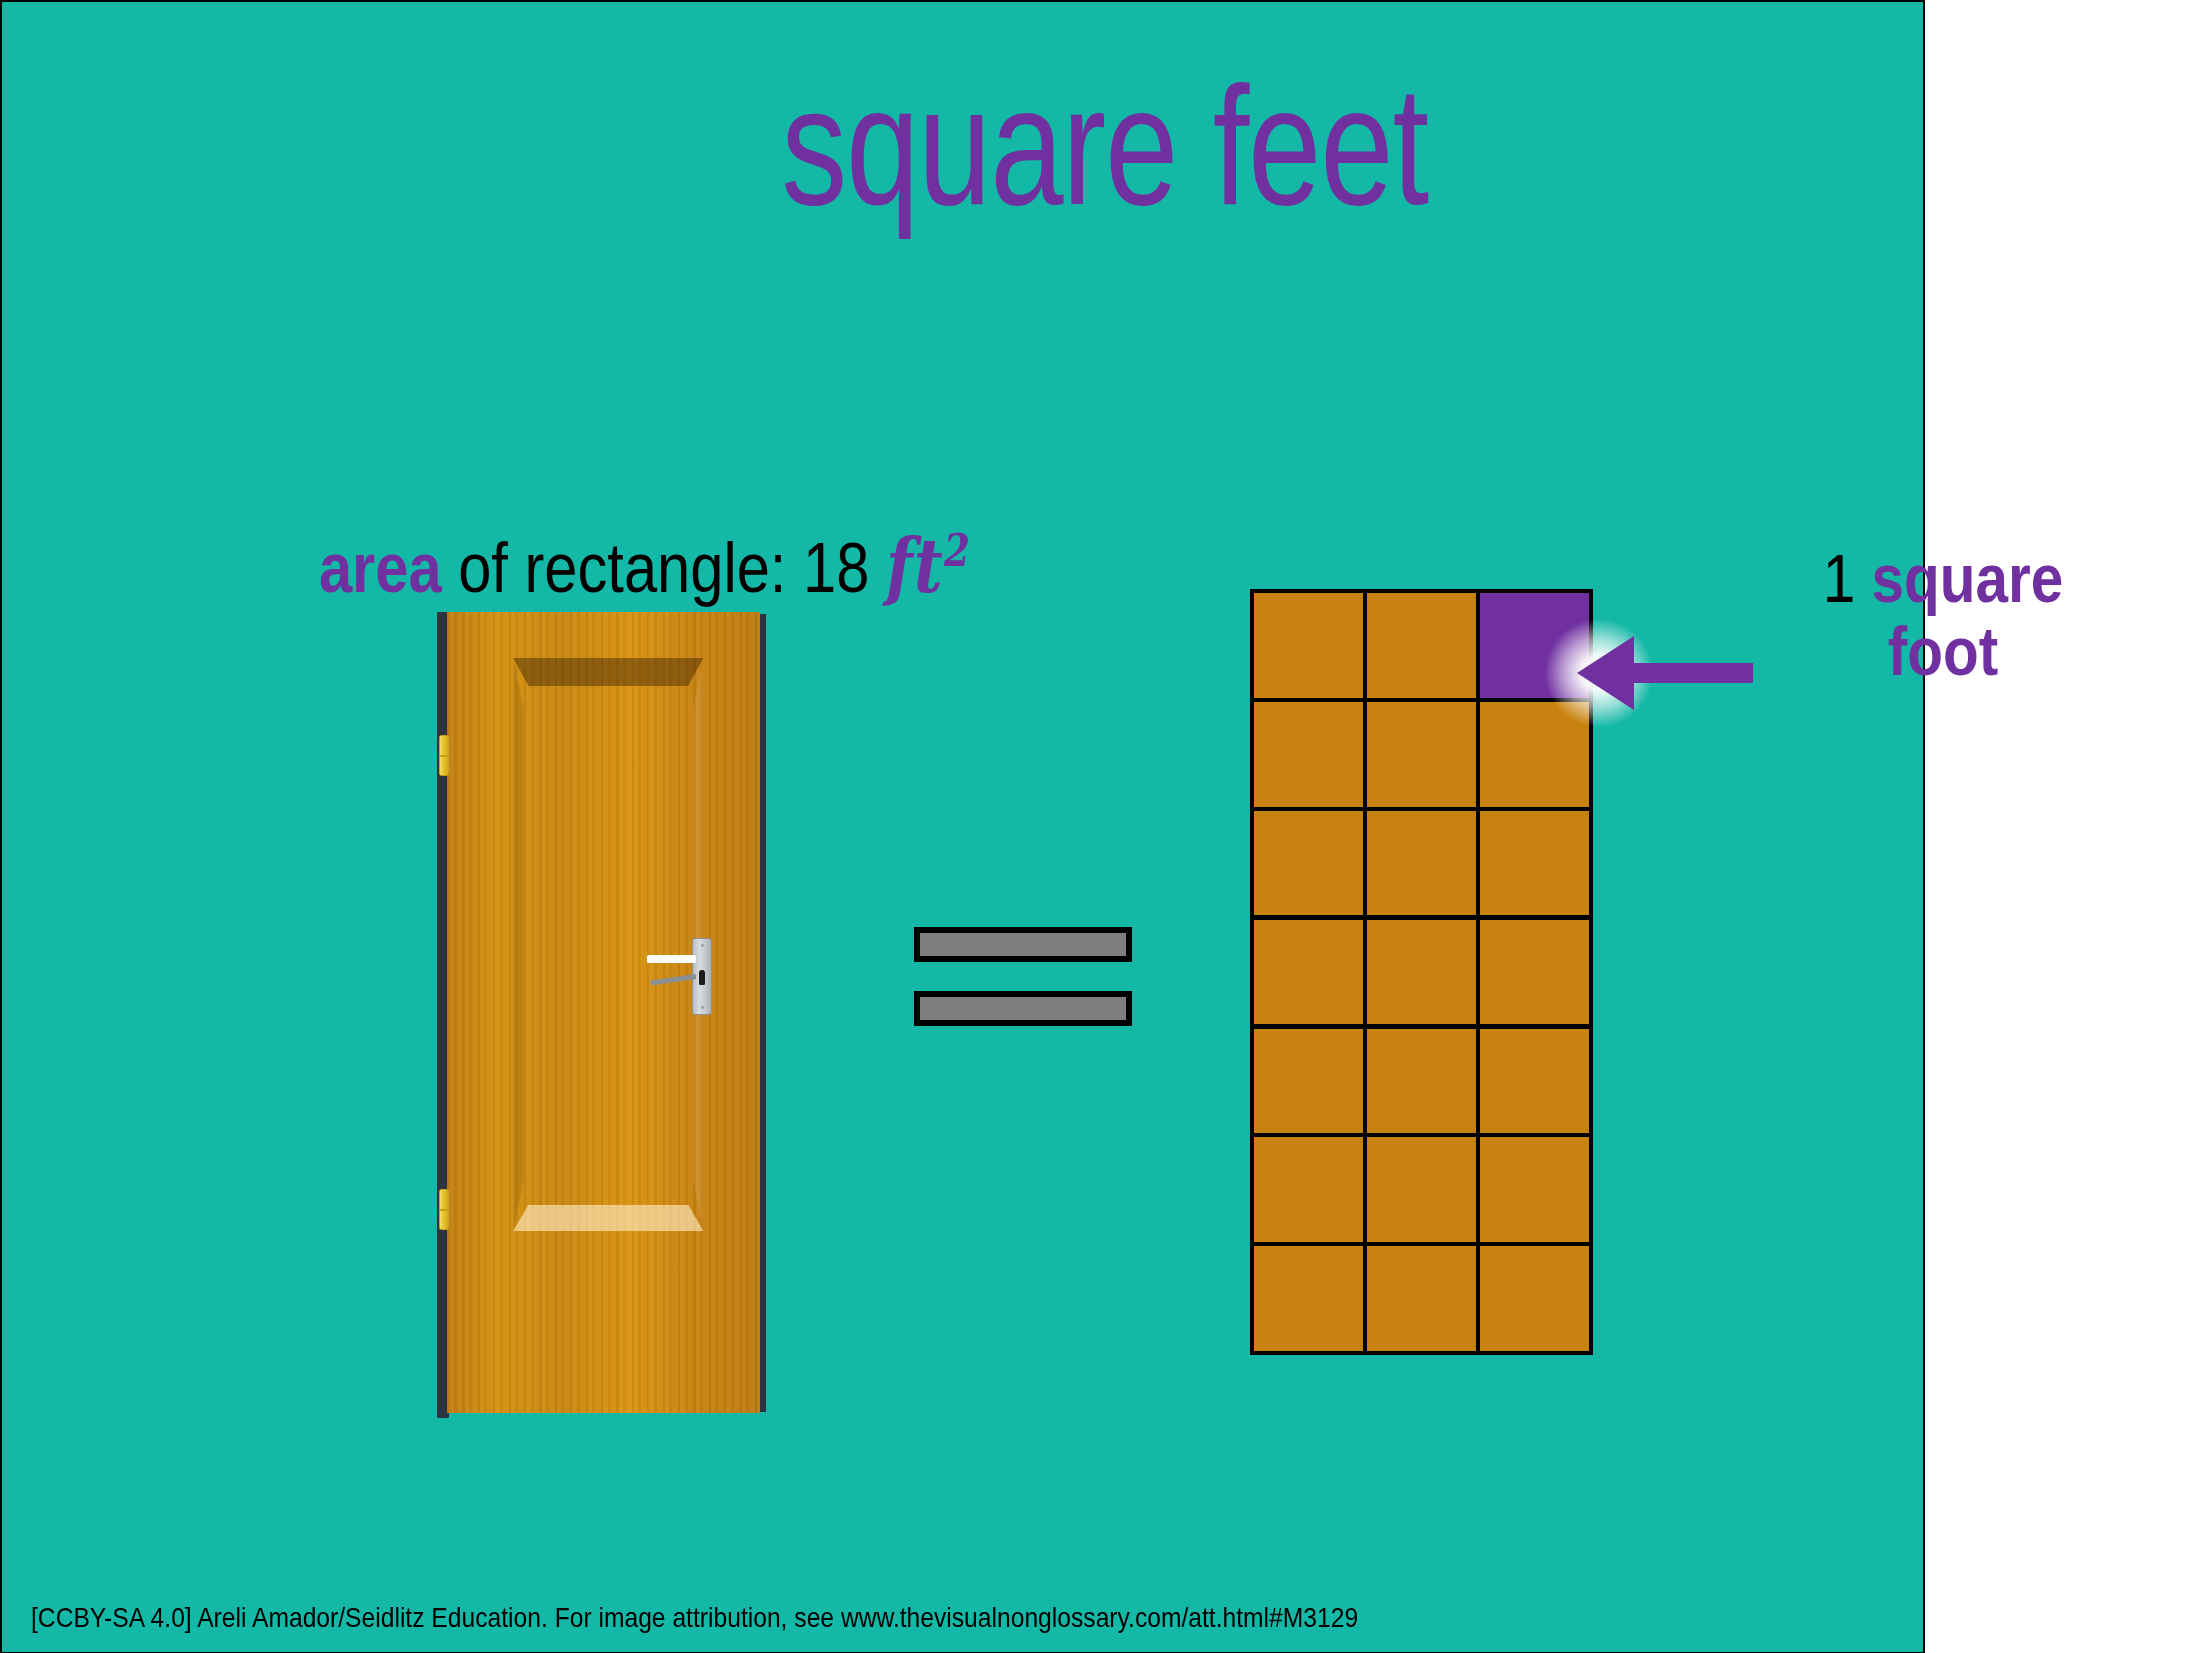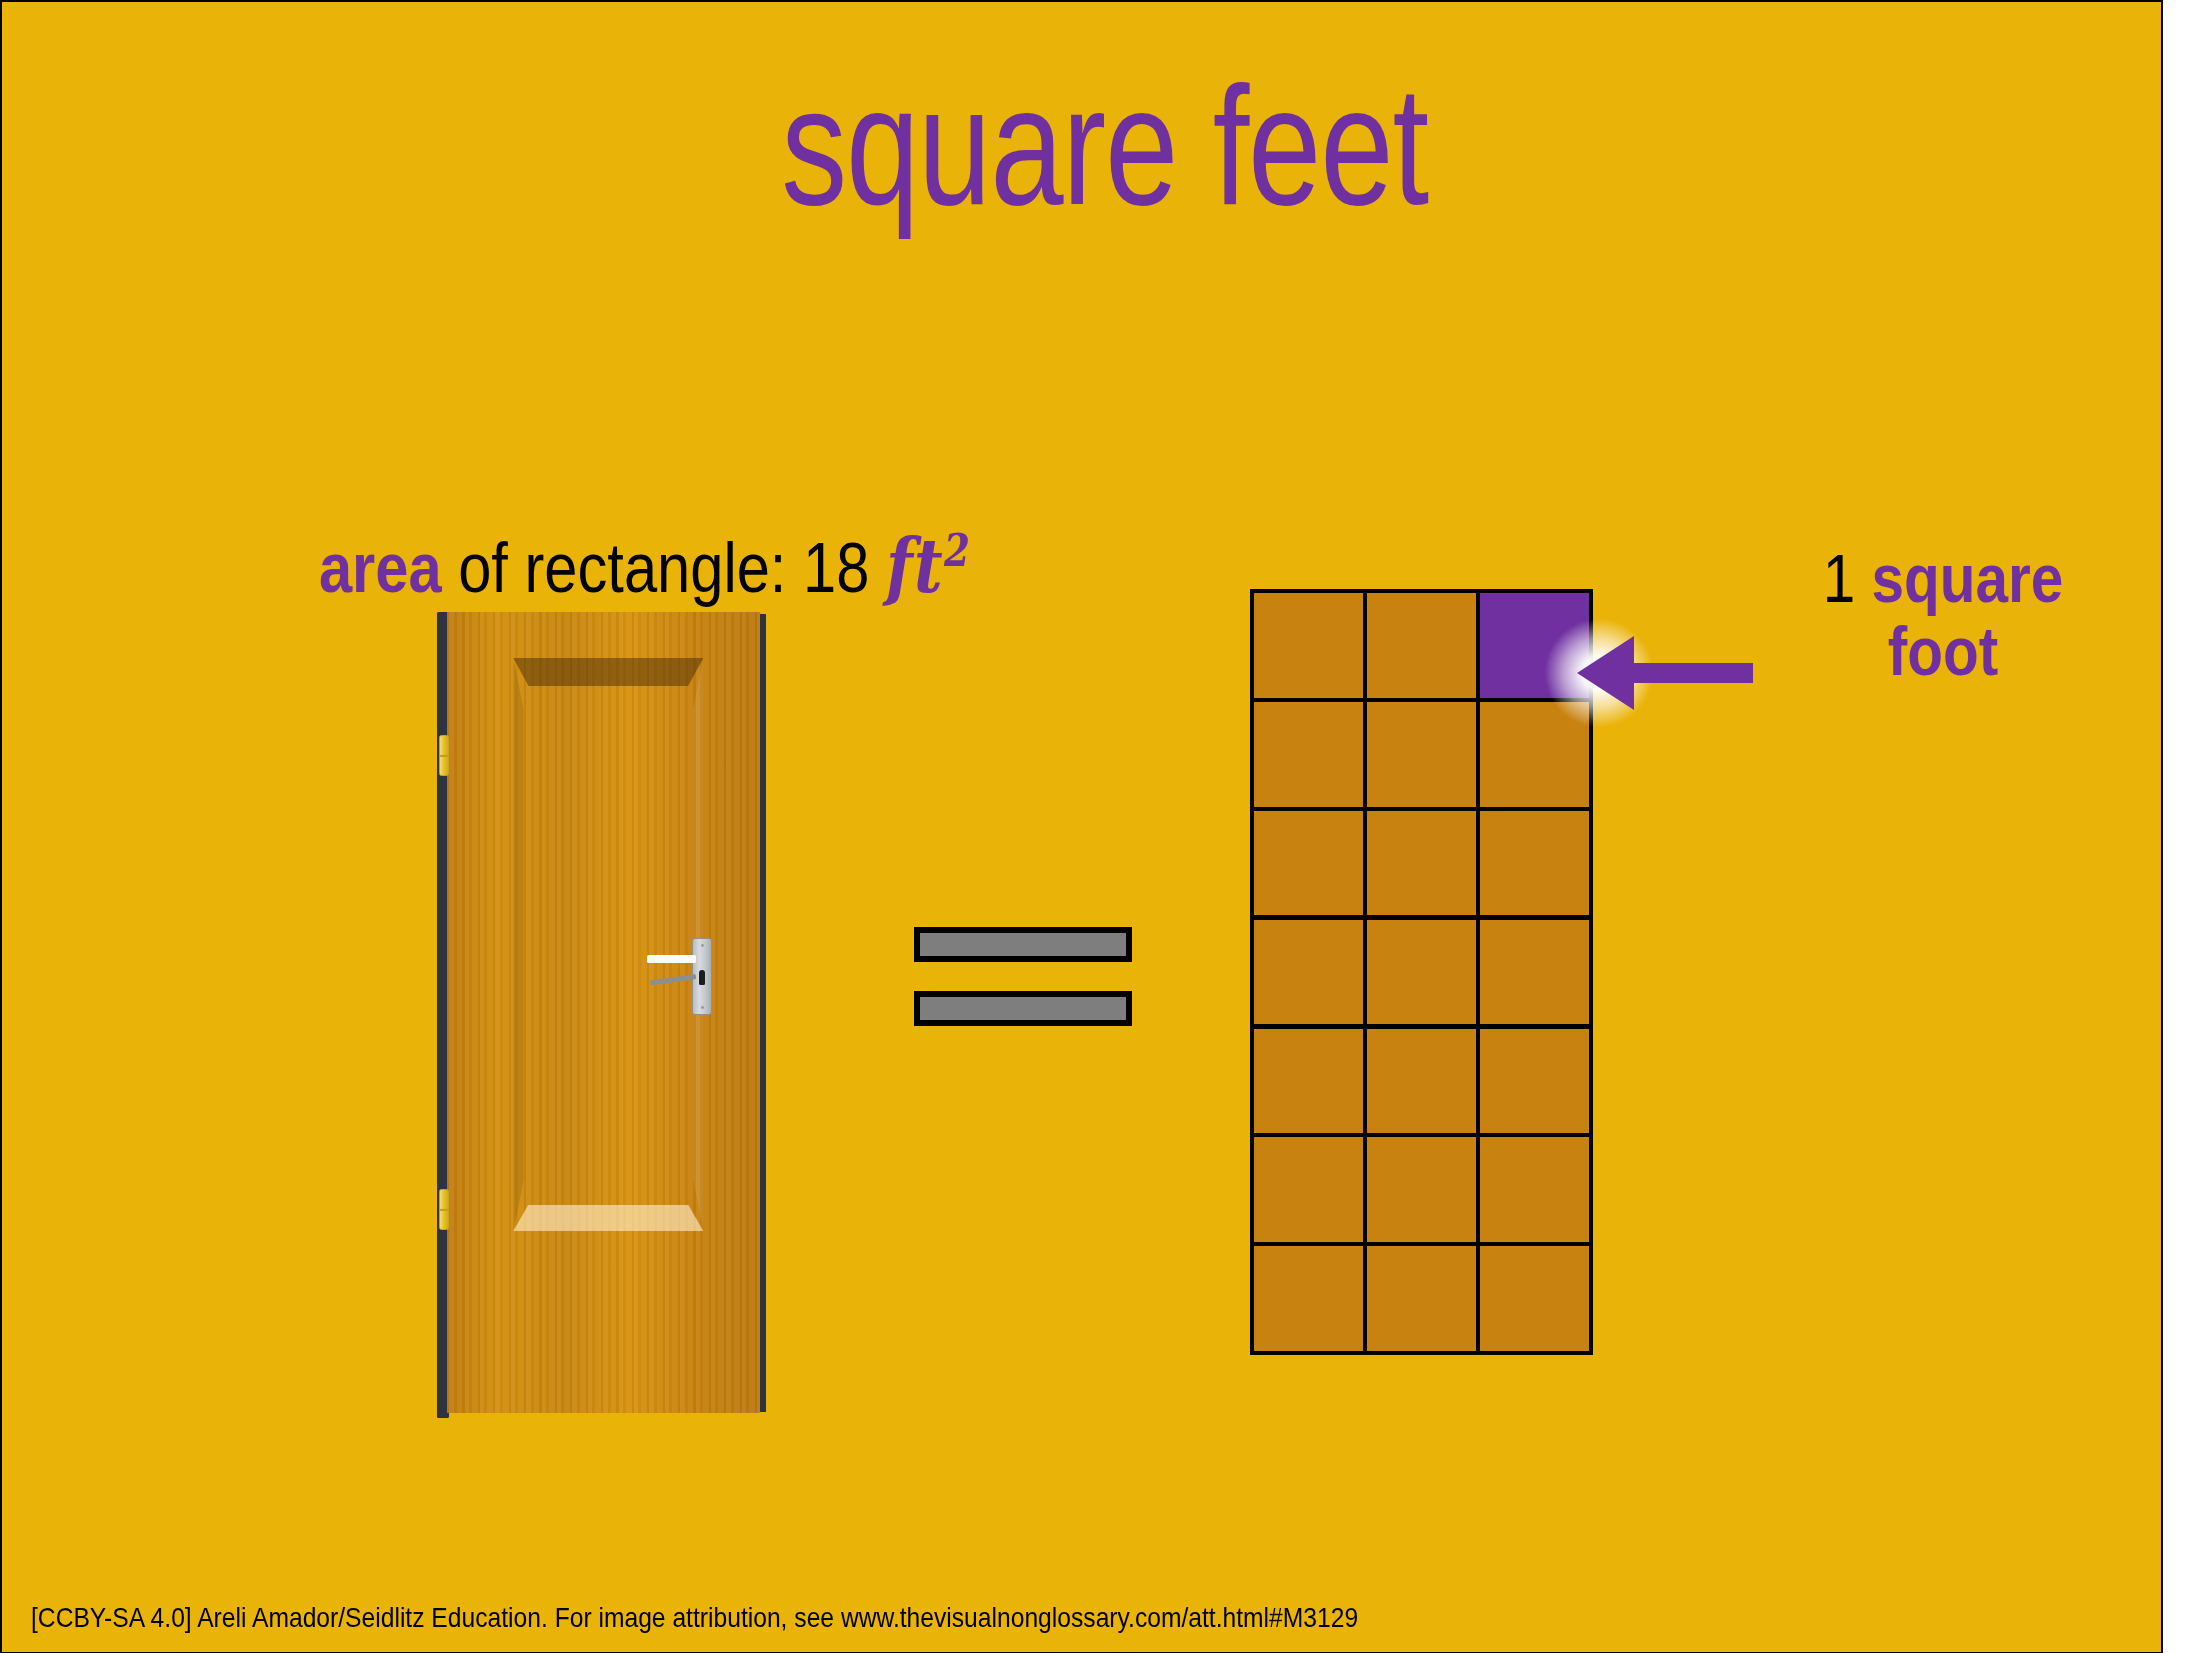--- a/index.html
+++ b/index.html
@@ -9,23 +9,23 @@
   }
   body {
     width: 2205px;
     height: 1654px;
     font-family: "Liberation Sans", sans-serif;
     overflow: hidden;
   }
 
   #slide {
     position: relative;
-    width: 2163px;
+    width: 1925px;
     height: 1654px;
-    background: #eab308;
+    background: #14b8a6;
     border: 2.2px solid #000000;
     box-sizing: border-box;
     text-decoration: underline;
   }
 
   
   #title {
     position: absolute;
     left: 0;
     top: 59px;

